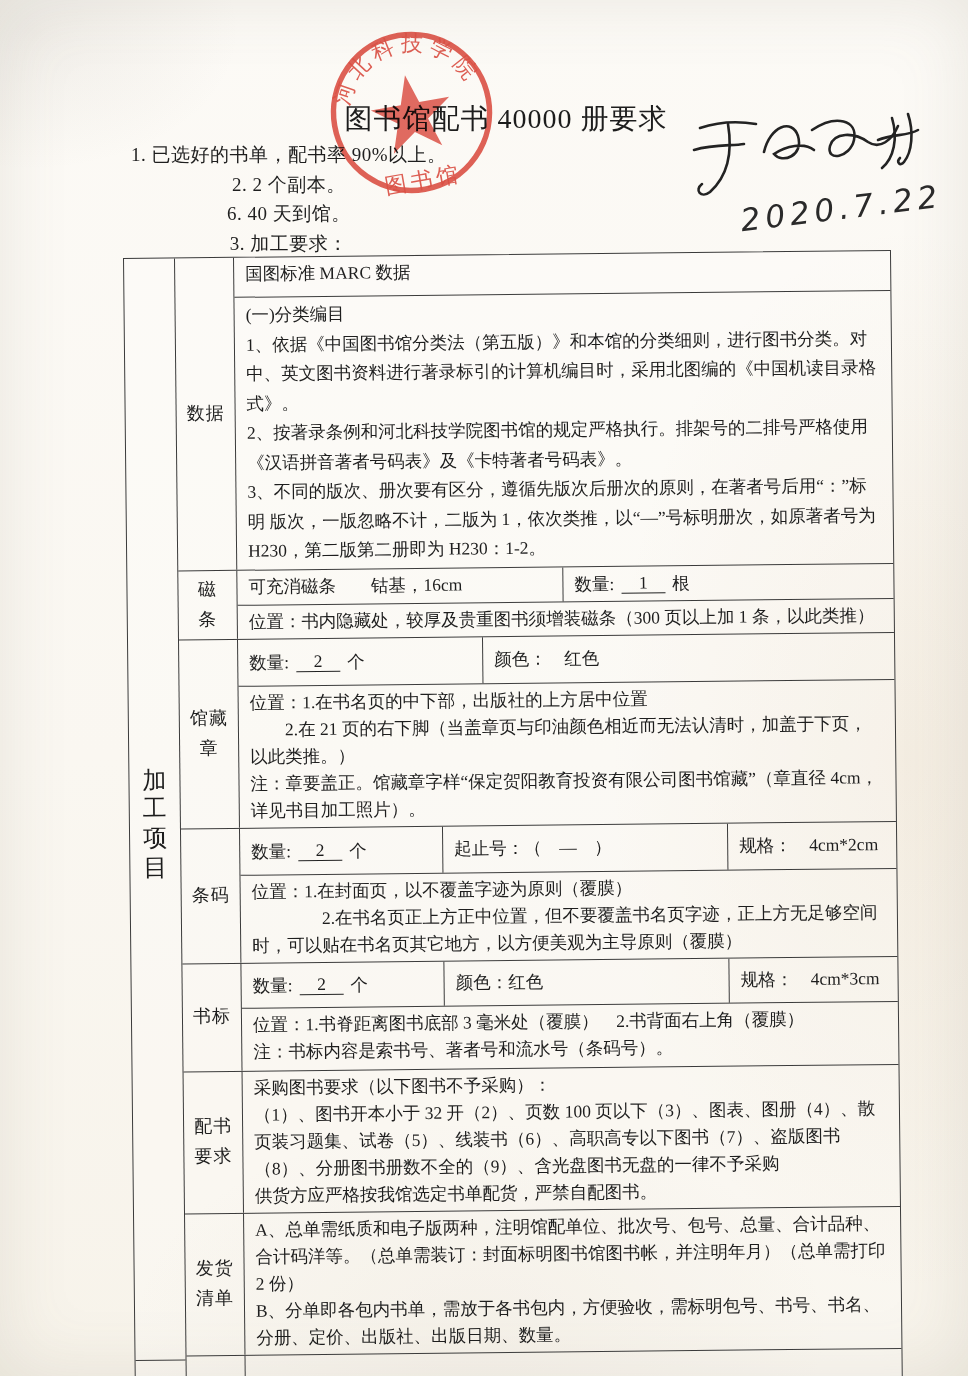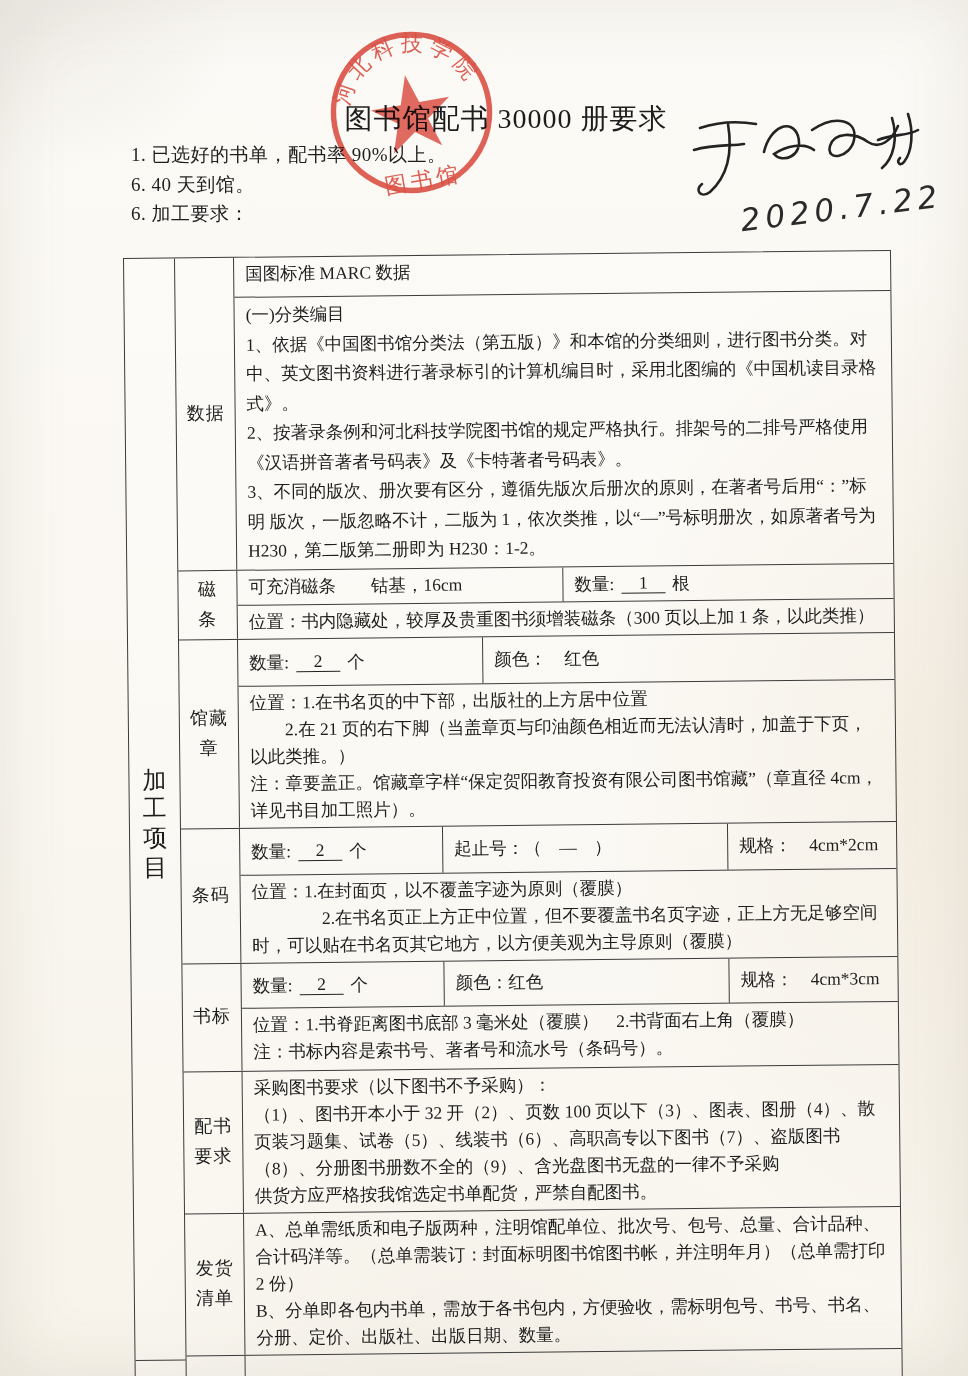--- a/index.html
+++ b/index.html
@@ -13,21 +13,21 @@
     font-family:"Liberation Serif","DejaVu Serif",serif;
     color:#222;
   }
   .vignette{position:absolute;inset:0;box-shadow:inset 0 0 70px rgba(110,100,80,.13);pointer-events:none;}
   
   .title{
     position:absolute;top:100px;left:0;right:0;text-align:center;padding-left:44px;
     font-size:28px;letter-spacing:1px;color:#1d1d1d;z-index:1;
   }
   .notes{position:absolute;top:140px;left:131px;z-index:1;}
-  .note-line{font-size:19px;line-height:29.5px;color:#1f1f1f;letter-spacing:.5px;}
+  .note-line{font-size:19px;line-height:29.5px;color:#1f1f1f;letter-spacing:.5px;text-align:center;}
   
   .stamp{
     position:absolute;left:326px;top:20px;width:176px;height:190px;z-index:3;
     transform:rotate(-10deg);mix-blend-mode:multiply;opacity:.88;
   }
   
   .signature{position:absolute;left:686px;top:100px;z-index:2;}
   .hand-date{
     position:absolute;left:740px;top:190px;z-index:2;
     font-family:"DejaVu Sans",sans-serif;font-style:italic;
@@ -79,26 +79,27 @@
   .w-233{flex:0 0 222px;}
   .w-190{flex:0 0 180px;}
   .w-272{flex:0 0 262px;}
   .grow{flex:1;}
 </style>
 </head>
 <body>
 
 <div class="vignette"></div>
 
-<div class="title">图书馆配书 30000 册要求</div>
+<div class="title">图书馆配书 40000 册要求</div>
 
 <div class="notes">
   <div class="note-line">1. 已选好的书单，配书率 90%以上。</div>
+  <div class="note-line">2. 2 个副本。</div>
   <div class="note-line">6. 40 天到馆。</div>
-  <div class="note-line">6. 加工要求：</div>
+  <div class="note-line">3. 加工要求：</div>
 </div>
 
 <svg class="stamp" viewBox="0 0 176 190">
   <defs>
     <path id="arcpath" d="M 31 124 A 63 63 0 1 1 141 124" fill="none"></path>
   </defs>
   <circle cx="86" cy="92" r="78" fill="none" stroke="#d93a2e" stroke-width="5.5" opacity=".9"></circle>
   <polygon transform="translate(86,96) scale(0.72)" points="0,-58 13,-18 55.2,-17.9 21.1,6.9 34.1,46.9 0,22.2 -34.1,46.9 -21.1,6.9 -55.2,-17.9 -13,-18" fill="#d93a2e" opacity=".85"></polygon>
   <text font-size="22" fill="#d93a2e" letter-spacing="5" font-family="'DejaVu Sans',sans-serif" opacity=".92">
     <textPath href="#arcpath" startOffset="50%" text-anchor="middle">河北科技学院</textPath>

